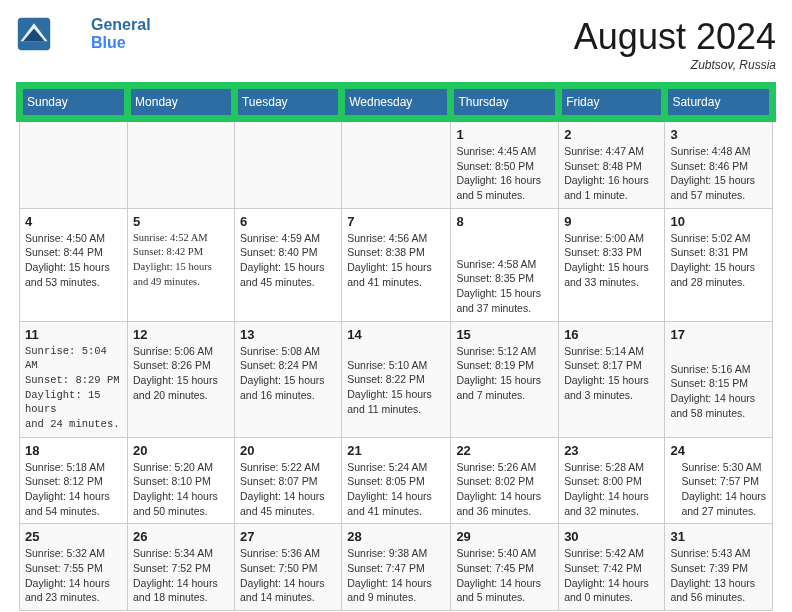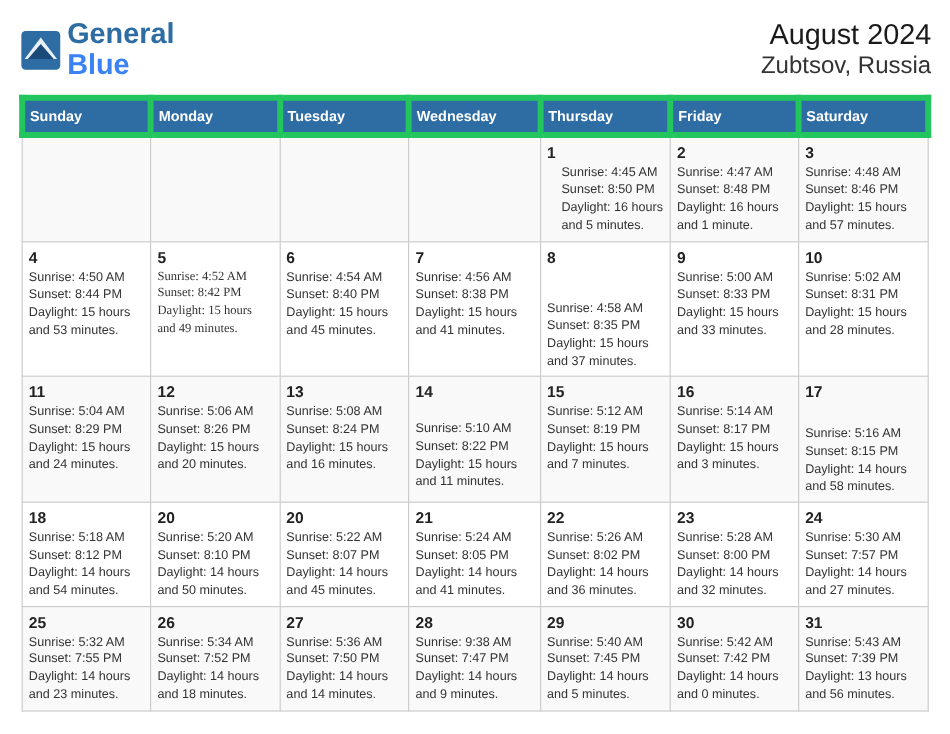--- a/index.html
+++ b/index.html
@@ -15,57 +15,59 @@
       justify-content: space-between;
       align-items: flex-start;
       margin-bottom: 10px;
     }
     .logo {
       display: flex;
       align-items: center;
       gap: 4px;
     }
     .logo-text {
-      font-size: 24px;
+      font-size: 16px;
       font-weight: bold;
       color: #1a1a1a;
       line-height: 1.1;
+      margin-left: 35px;
     }
     .logo-text span {
       color: #2e6da4;
     }
     .logo-icon {
       width: 36px;
       height: 36px;
     }
     .title-area {
       text-align: right;
     }
     .month-title {
-      font-size: 24px;
+      font-size: 36px;
       font-weight: normal;
       color: #1a1a1a;
     }
     .location-title {
-      font-size: 20px;
+      font-size: 12px;
       color: #333;
+      font-style: italic;
     }
     table {
       width: 100%;
       border-collapse: collapse;
       font-size: 10.5px;
     }
     thead tr th {
       background: #2e6da4;
       color: #fff;
       padding: 6px 4px;
       text-align: left;
       font-size: 12px;
-      font-weight: bold;
-      border: 5px solid #22c55e;
+      font-weight: normal;
+      border: 7px solid #22c55e;
     }
     tbody tr td {
       vertical-align: top;
       padding: 5px 5px 5px 5px;
       border: 1px solid #ccc;
       width: 113px;
       height: 80px;
       background: #fff;
     }
     tbody tr:nth-child(odd) td {
@@ -123,21 +125,21 @@
       </tr>
   </thead>
   <tbody id="calendar-body">
   <tr>
         <td class="empty-cell"></td>
         <td class="empty-cell"></td>
         <td class="empty-cell"></td>
         <td class="empty-cell"></td>
         <td>
           <span class="day-number">1</span>
-          <div class="day-info" style="white-space: pre-line; margin-left: 12px;">Sunrise: 4:45 AM
+          <div class="day-info" style="white-space: pre-line;">Sunrise: 4:45 AM
 Sunset: 8:50 PM
 Daylight: 16 hours
 and 5 minutes.</div>
         </td>
         <td>
           <span class="day-number">2</span>
           <div class="day-info" style="white-space: pre-line;">Sunrise: 4:47 AM
 Sunset: 8:48 PM
 Daylight: 16 hours
 and 1 minute.</div>
@@ -160,21 +162,21 @@
         </td>
         <td>
           <span class="day-number">5</span>
           <div class="day-info" style="white-space: pre-line; font-family: Liberation Serif, serif;">Sunrise: 4:52 AM
 Sunset: 8:42 PM
 Daylight: 15 hours
 and 49 minutes.</div>
         </td>
         <td>
           <span class="day-number">6</span>
-          <div class="day-info" style="white-space: pre-line;">Sunrise: 4:54 AM
+          <div class="day-info" style="white-space: pre-line;">Sunrise: 4:59 AM
 Sunset: 8:40 PM
 Daylight: 15 hours
 and 45 minutes.</div>
         </td>
         <td>
           <span class="day-number">7</span>
           <div class="day-info" style="white-space: pre-line;">Sunrise: 4:56 AM
 Sunset: 8:38 PM
 Daylight: 15 hours
 and 41 minutes.</div>
@@ -197,21 +199,21 @@
           <span class="day-number">10</span>
           <div class="day-info" style="white-space: pre-line;">Sunrise: 5:02 AM
 Sunset: 8:31 PM
 Daylight: 15 hours
 and 28 minutes.</div>
         </td>
       </tr>
       <tr>
         <td>
           <span class="day-number">11</span>
-          <div class="day-info" style="white-space: pre-line;">Sunrise: 5:04 AM
+          <div class="day-info" style="white-space: pre-line; font-family: Liberation Mono, monospace;">Sunrise: 5:04 AM
 Sunset: 8:29 PM
 Daylight: 15 hours
 and 24 minutes.</div>
         </td>
         <td>
           <span class="day-number">12</span>
           <div class="day-info" style="white-space: pre-line;">Sunrise: 5:06 AM
 Sunset: 8:26 PM
 Daylight: 15 hours
 and 20 minutes.</div>
@@ -290,21 +292,21 @@
         </td>
         <td>
           <span class="day-number">23</span>
           <div class="day-info" style="white-space: pre-line;">Sunrise: 5:28 AM
 Sunset: 8:00 PM
 Daylight: 14 hours
 and 32 minutes.</div>
         </td>
         <td>
           <span class="day-number">24</span>
-          <div class="day-info" style="white-space: pre-line;">Sunrise: 5:30 AM
+          <div class="day-info" style="white-space: pre-line; margin-left: 11px;">Sunrise: 5:30 AM
 Sunset: 7:57 PM
 Daylight: 14 hours
 and 27 minutes.</div>
         </td>
       </tr>
       <tr>
         <td>
           <span class="day-number">25</span>
           <div class="day-info" style="white-space: pre-line;">Sunrise: 5:32 AM
 Sunset: 7:55 PM

